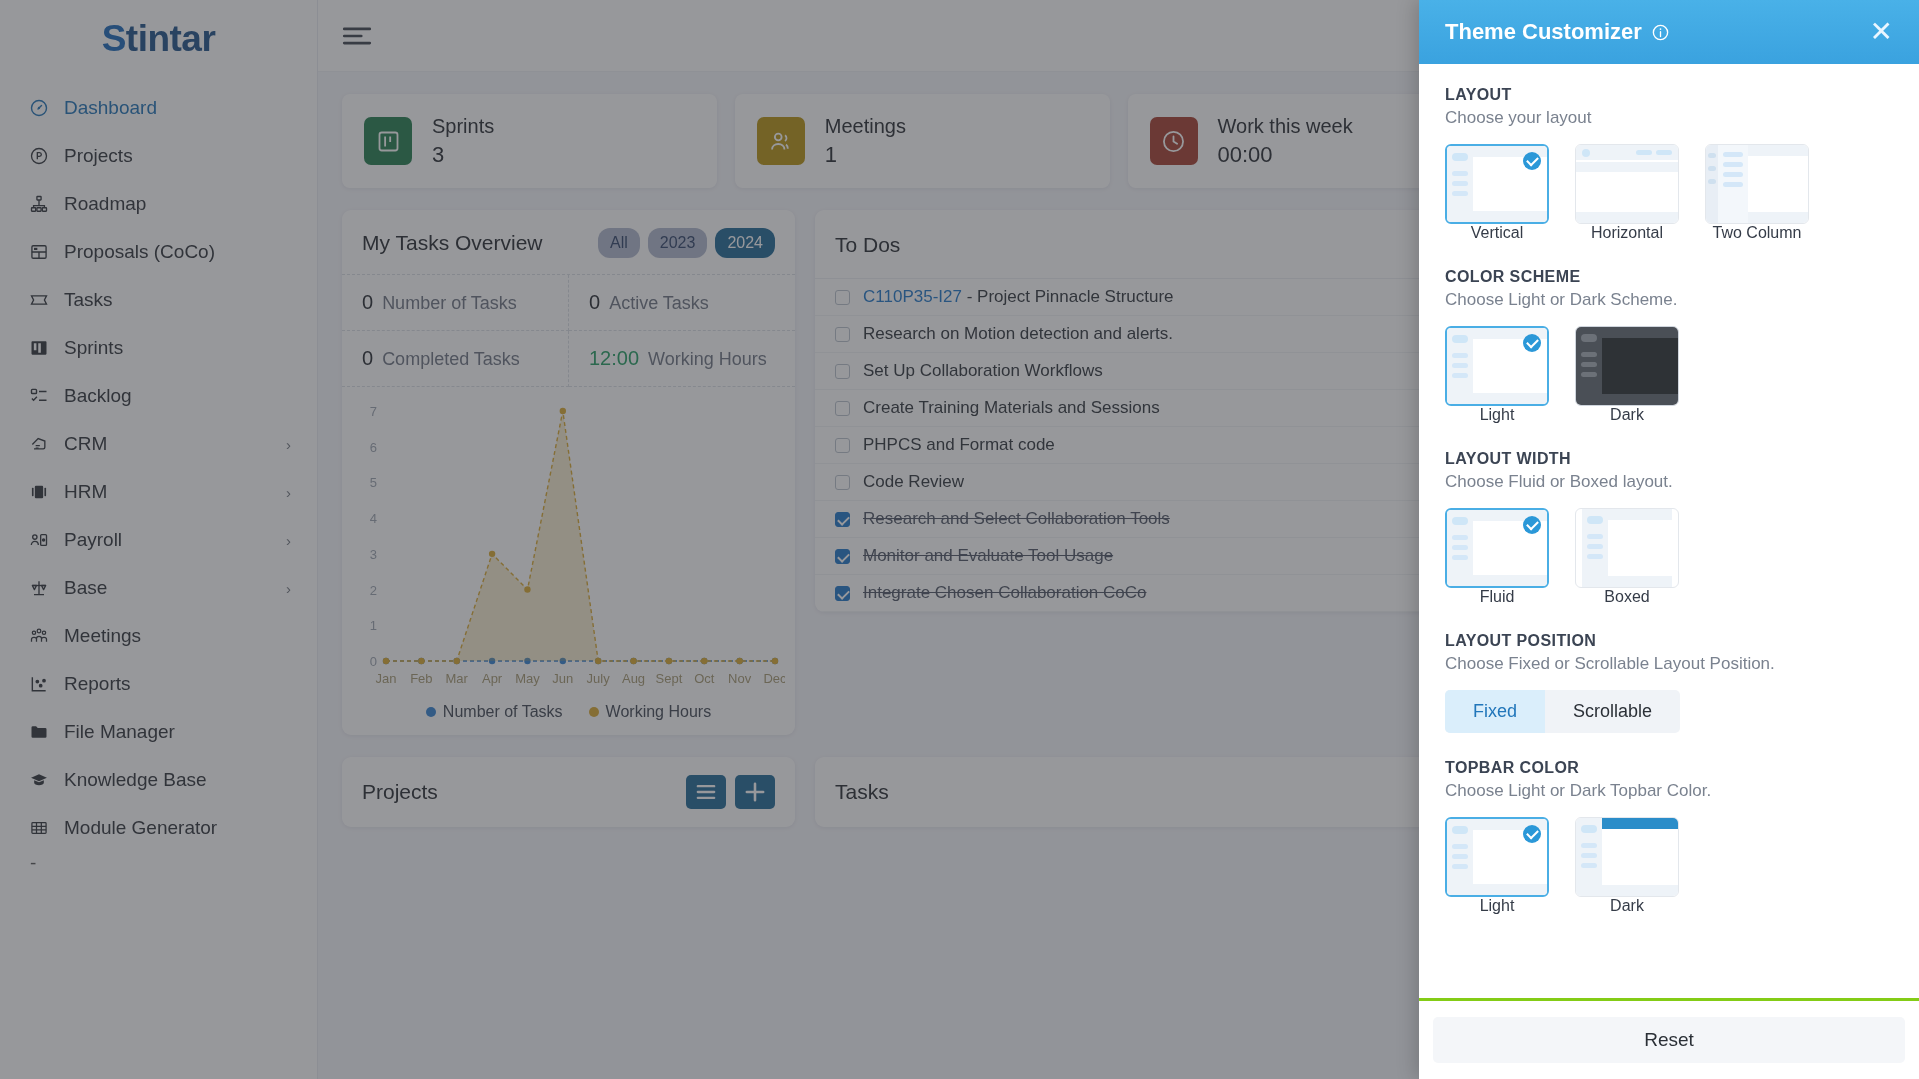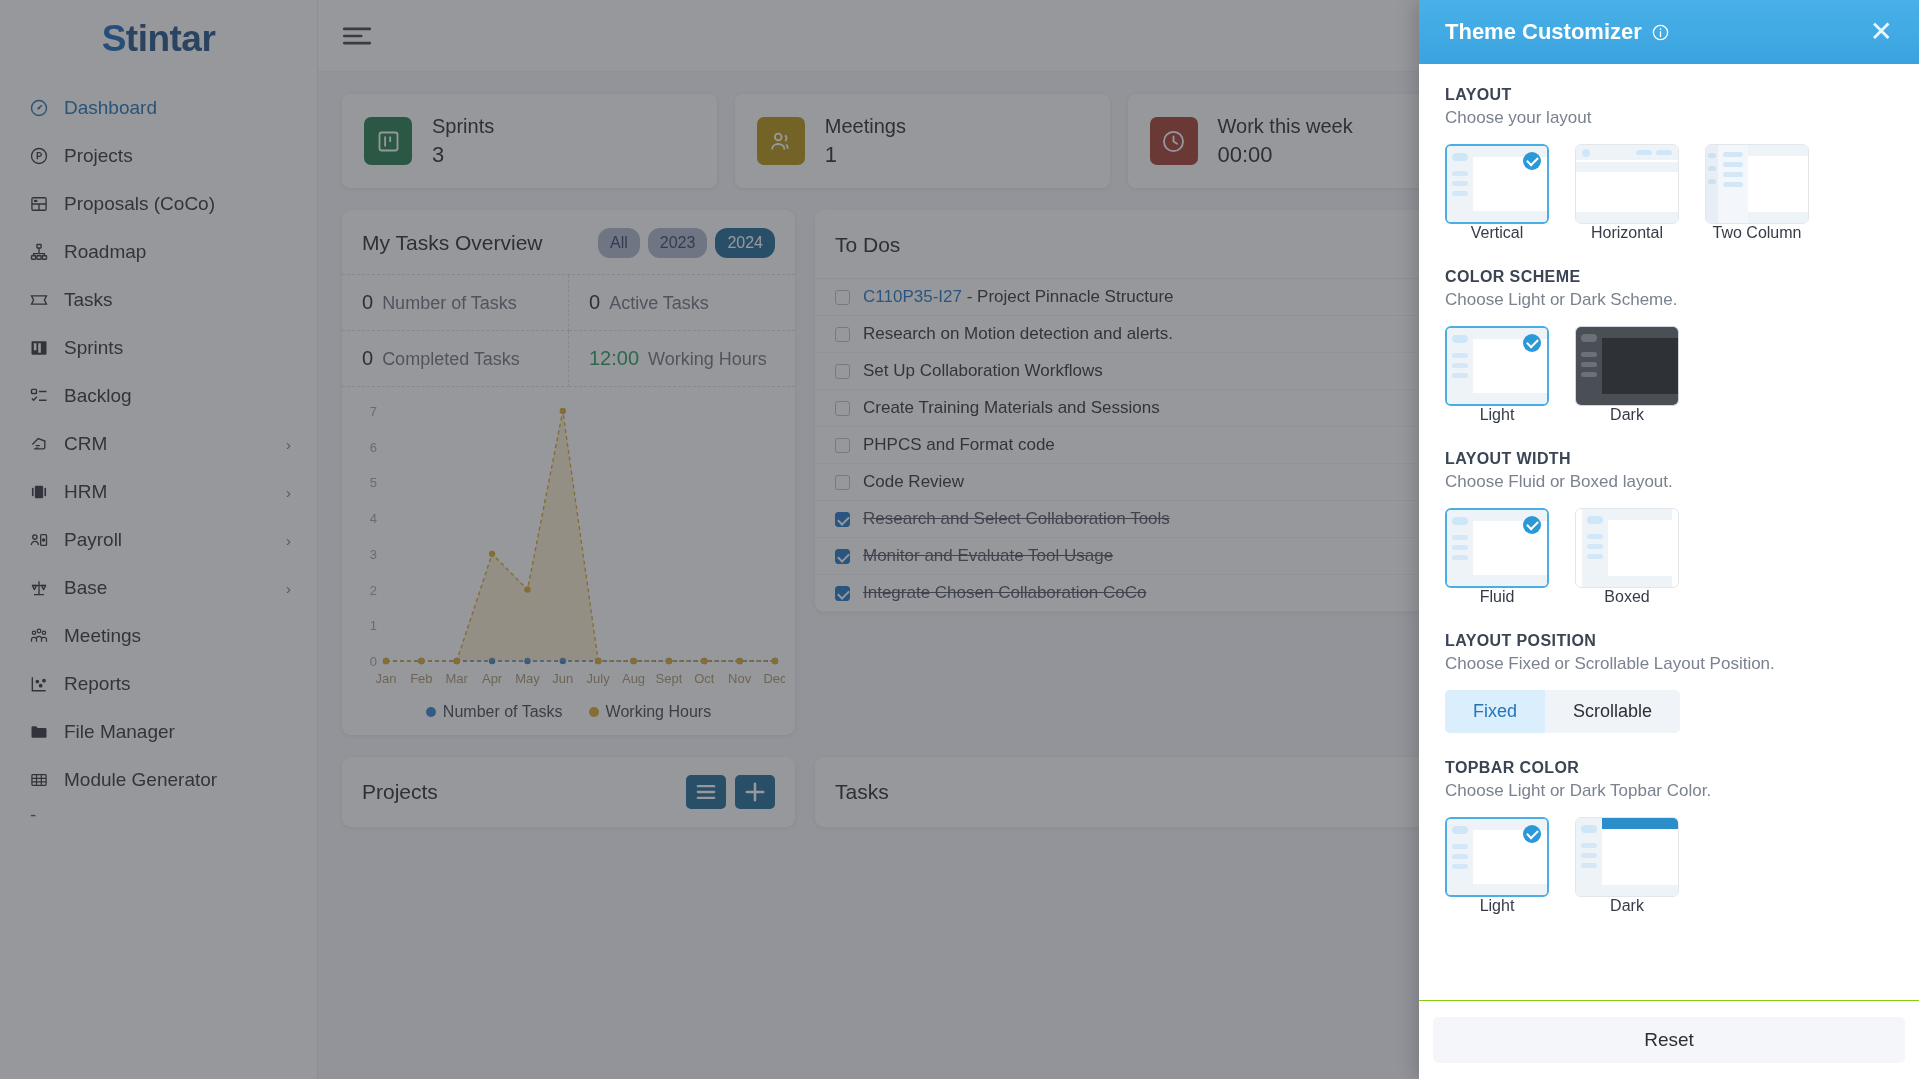--- a/index.html
+++ b/index.html
@@ -229,21 +229,21 @@
   .seg {
     display: inline-flex; border-radius: 5px; overflow: hidden; background: #f0f3f7;
   }
   .seg-btn {
     padding: 11px 28px; font-size: 18px; color: #2b3037; cursor: pointer; border: none;
     background: transparent;
   }
   .seg-btn.sel { background: #daeefb; color: #2176ba; }
 
   .cz-foot {
-    flex: 0 0 62px; border-top: 1px solid #84cc16; background: #fff;
+    flex: 0 0 62px; border-top: 3px solid #84cc16; background: #fff;
     display: flex; align-items: flex-start; justify-content: center; padding: 16px 14px;
   }
   .reset-btn {
     width: 100%; height: 46px; border-radius: 5px; background: #f4f6f9; border: none;
     font-size: 19px; color: #2b3037; cursor: pointer;
   }
 </style>
 </head>
 <body>
 
@@ -267,49 +267,49 @@
       </div>
 
       <div class="nav-item">
         <span class="ico">
             <svg viewBox="0 0 24 24" fill="none" stroke="currentColor" stroke-width="1.6">
               <circle cx="12" cy="12" r="9"></circle>
               <path d="M10 16V8h2.6a2.2 2.2 0 010 4.4H10"></path>
             </svg>
           </span>
         <span class="label">Projects</span>
-      </div>
-
-      <div class="nav-item">
-        <span class="ico">
-            <svg viewBox="0 0 24 24" fill="none" stroke="currentColor" stroke-width="1.6">
-              <rect x="3.5" y="4.5" width="17" height="15" rx="1.5"></rect>
-              <path d="M3.5 12h17M12 12v7.5"></path>
-              <rect x="6" y="7" width="4" height="2.6" fill="currentColor" stroke="none"></rect>
-            </svg>
-          </span>
-        <span class="label">Proposals (CoCo)</span>
       </div>
 
       <div class="nav-item">
         <span class="ico">
             <svg viewBox="0 0 24 24" fill="none" stroke="currentColor" stroke-width="1.6">
               <rect x="9.5" y="3" width="5" height="4.2" rx=".6"></rect>
               <rect x="3" y="16.5" width="5" height="4.2" rx=".6"></rect>
               <rect x="9.5" y="16.5" width="5" height="4.2" rx=".6"></rect>
               <rect x="16" y="16.5" width="5" height="4.2" rx=".6"></rect>
               <path d="M12 7.2v4.6M5.5 16.5v-2.6h13v2.6M12 11.8v2.1"></path>
             </svg>
           </span>
         <span class="label">Roadmap</span>
       </div>
 
       <div class="nav-item">
         <span class="ico">
             <svg viewBox="0 0 24 24" fill="none" stroke="currentColor" stroke-width="1.6">
+              <rect x="3.5" y="4.5" width="17" height="15" rx="1.5"></rect>
+              <path d="M3.5 12h17M12 12v7.5"></path>
+              <rect x="6" y="7" width="4" height="2.6" fill="currentColor" stroke="none"></rect>
+            </svg>
+          </span>
+        <span class="label">Proposals (CoCo)</span>
+      </div>
+
+      <div class="nav-item">
+        <span class="ico">
+            <svg viewBox="0 0 24 24" fill="none" stroke="currentColor" stroke-width="1.6">
               <path d="M3 7h18l-2.5 5 2.5 5H3l2.5-5z"></path>
             </svg>
           </span>
         <span class="label">Tasks</span>
       </div>
 
       <div class="nav-item">
         <span class="ico">
             <svg viewBox="0 0 24 24" fill="currentColor">
               <path d="M4 4h16a1 1 0 011 1v14a1 1 0 01-1 1H4a1 1 0 01-1-1V5a1 1 0 011-1zm1.8 2.3v8.5h3.1V6.3H5.8zm5.3 0v11.4h3.1V6.3h-3.1z"></path>
@@ -402,20 +402,29 @@
 
       <div class="nav-item">
         <span class="ico">
             <svg viewBox="0 0 24 24" fill="currentColor">
               <path d="M3 6.5A1.5 1.5 0 014.5 5h4l2 2.3h9A1.5 1.5 0 0121 8.8v8.7A1.5 1.5 0 0119.5 19h-15A1.5 1.5 0 013 17.5z"></path>
             </svg>
           </span>
         <span class="label">File Manager</span>
       </div>
 
+      <div class="nav-item">
+        <span class="ico">
+            <svg viewBox="0 0 24 24" fill="currentColor">
+              <path d="M12 5L2.5 9.2 12 13.4l9.5-4.2z"></path>
+              <path d="M6.2 12.2v3.1c0 1.6 2.6 2.9 5.8 2.9s5.8-1.3 5.8-2.9v-3.1L12 14.8z"></path>
+            </svg>
+          </span>
+        <span class="label">Knowledge Base</span>
+      </div>
 
       <div class="nav-item">
         <span class="ico">
             <svg viewBox="0 0 24 24" fill="none" stroke="currentColor" stroke-width="1.5">
               <rect x="3.5" y="5.5" width="17" height="13" rx="1"></rect>
               <path d="M3.5 10h17M3.5 14.2h17M9 5.5v13M14.8 5.5v13"></path>
             </svg>
           </span>
         <span class="label">Module Generator</span>
       </div>

